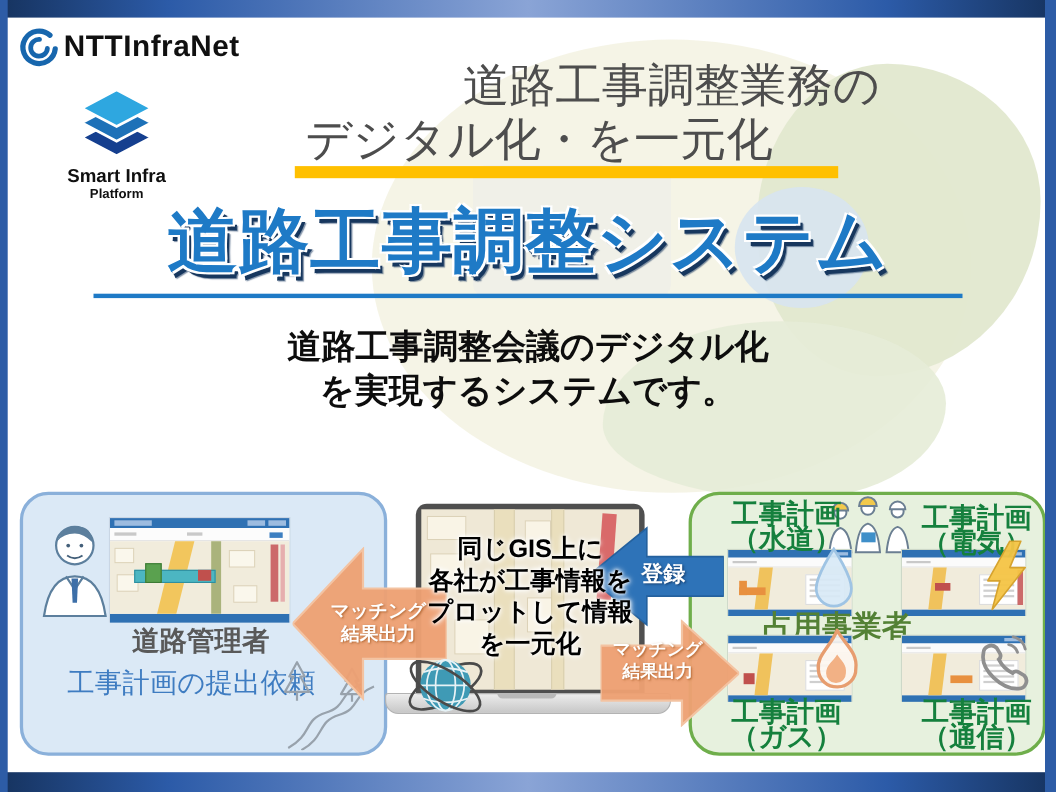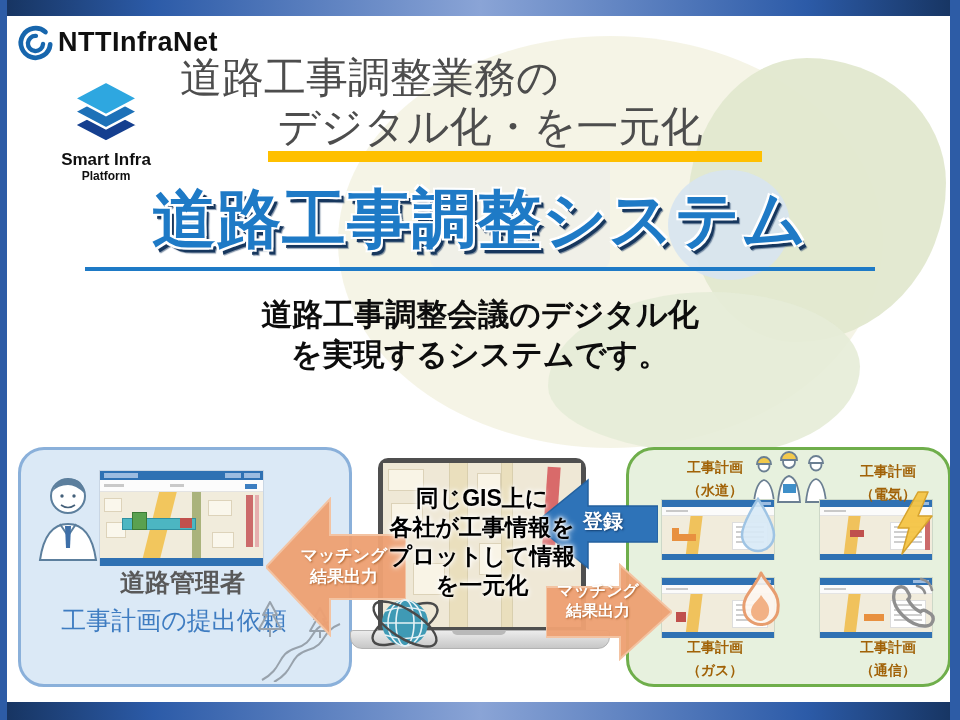--- a/index.html
+++ b/index.html
@@ -24,21 +24,21 @@
   .blob-green-b{left:548px;top:292px;width:312px;height:162px;background:#e6ecd7;
     border-radius:52% 48% 44% 56%/58% 46% 54% 42%;opacity:.9;}
   .blob-bldg{left:430px;top:150px;width:180px;height:120px;background:#ececec;border-radius:12px;opacity:.45;}
 
   
   .ntt-text{left:58px;top:27px;font-size:27px;font-weight:800;color:#101010;letter-spacing:.5px;z-index:10;}
   .smart-text1{left:40px;top:150px;width:132px;text-align:center;font-size:17px;font-weight:800;color:#101010;z-index:10;}
   .smart-text2{left:40px;top:169px;width:132px;text-align:center;font-size:12px;font-weight:800;color:#101010;z-index:10;}
 
   
-  .sub1{left:180px;top:54px;width:620px;text-align:left;font-size:42px;line-height:48px;
+  .sub1{left:180px;top:54px;width:620px;text-align:right;font-size:42px;line-height:48px;
         color:#4d4d4d;font-weight:500;z-index:10;}
   .sub2{left:180px;top:103px;width:620px;text-align:center;font-size:42px;line-height:48px;
         color:#4d4d4d;font-weight:500;z-index:10;}
   .yellow-bar{left:268px;top:151px;width:494px;height:11px;background:#ffc000;z-index:9;}
   .main-title{left:40px;top:176px;width:880px;text-align:center;font-size:64px;font-weight:800;
         letter-spacing:1px;color:#1e7ac6;z-index:10;
         text-shadow:-2px -2px 0 #fff,2px -2px 0 #fff,-2px 2px 0 #fff,2px 2px 0 #fff,
                     4px 5px 0 #17375e,5px 6px 1px rgba(23,55,94,.55);}
   .title-underline{left:85px;top:267px;width:790px;height:4px;background:#1e7ac6;z-index:10;}
 
@@ -47,21 +47,21 @@
 
   
   .admin-box{left:18px;top:447px;width:328px;height:234px;background:#dbe9f6;
              border:3px solid #8ab0da;border-radius:26px;z-index:5;}
   .ops-box{left:626px;top:447px;width:319px;height:234px;background:#e7f1de;
            border:3px solid #6fae4b;border-radius:28px;z-index:5;}
 
   .admin-title{left:95px;top:566px;width:175px;text-align:center;font-size:25px;font-weight:800;color:#595959;z-index:11;}
   .admin-req{left:28px;top:604px;width:292px;text-align:center;font-size:25px;font-weight:500;color:#3e7cc1;z-index:11;}
   .ops-title{left:656px;top:551px;width:210px;text-align:center;font-size:27px;font-weight:800;color:#538135;z-index:11;}
-  .card-label{width:118px;text-align:center;font-size:14px;line-height:23px;font-weight:800;color:#a16207;z-index:12;}
+  .card-label{width:118px;text-align:center;font-size:25px;line-height:23px;font-weight:800;color:#15803d;z-index:12;}
 
   
   .ashot{left:100px;top:471px;width:163px;height:94px;background:#fff;z-index:11;
          box-shadow:0 0 0 1px #c9d6e4;}
   .as-head{height:9px;background:#2f71b3;position:relative;}
   .as-head i{position:absolute;top:2px;height:5px;background:#9dbce0;}
   .as-tool{height:11px;background:#fcfcfc;border-bottom:1px solid #e3e3e3;position:relative;}
   .as-tool i{position:absolute;top:4px;height:3px;background:#c9c9c9;}
   .as-map{position:relative;height:66px;background:#f1ecdc;overflow:hidden;}
   .as-foot{height:8px;background:#2f71b3;}
@@ -334,20 +334,21 @@
           <i></i>
         </i>
       <i style="position:absolute;right:2px;top:2px;width:5px;height:32px;background:#cc6a6a"></i>
     </div>
     <div class="m-foot"></div>
   </div>
   <svg class="abs icon-abs" style="left:892px;top:490px" width="44" height="66" viewBox="0 0 44 66">
     <polygon points="26,2 6,38 17,38 10,64 40,26 26,26 36,2" fill="#f4c445" fill-opacity="0.95" stroke="#d6a32e" stroke-width="1.5" stroke-linejoin="round"></polygon>
   </svg>
 
+  <div class="abs ops-title">占用事業者</div>
 
   <div class="abs mini" style="left:662px;top:578px">
     <div class="m-head">
         <i></i>
       </div>
     <div class="m-tool">
         <i></i>
       </div>
     <div class="m-map">
       <i class="m-road"></i>

